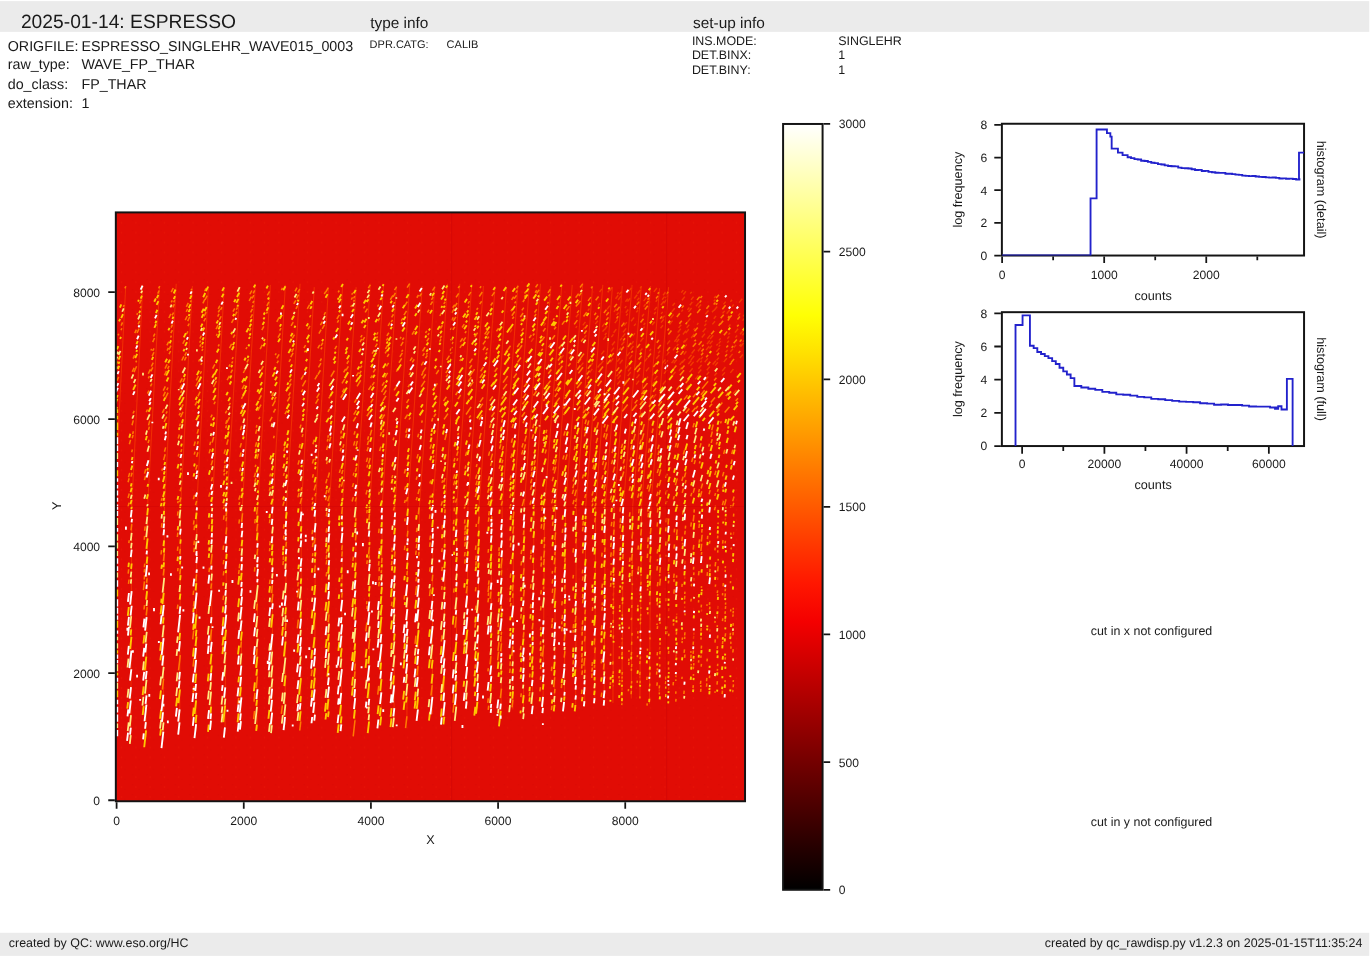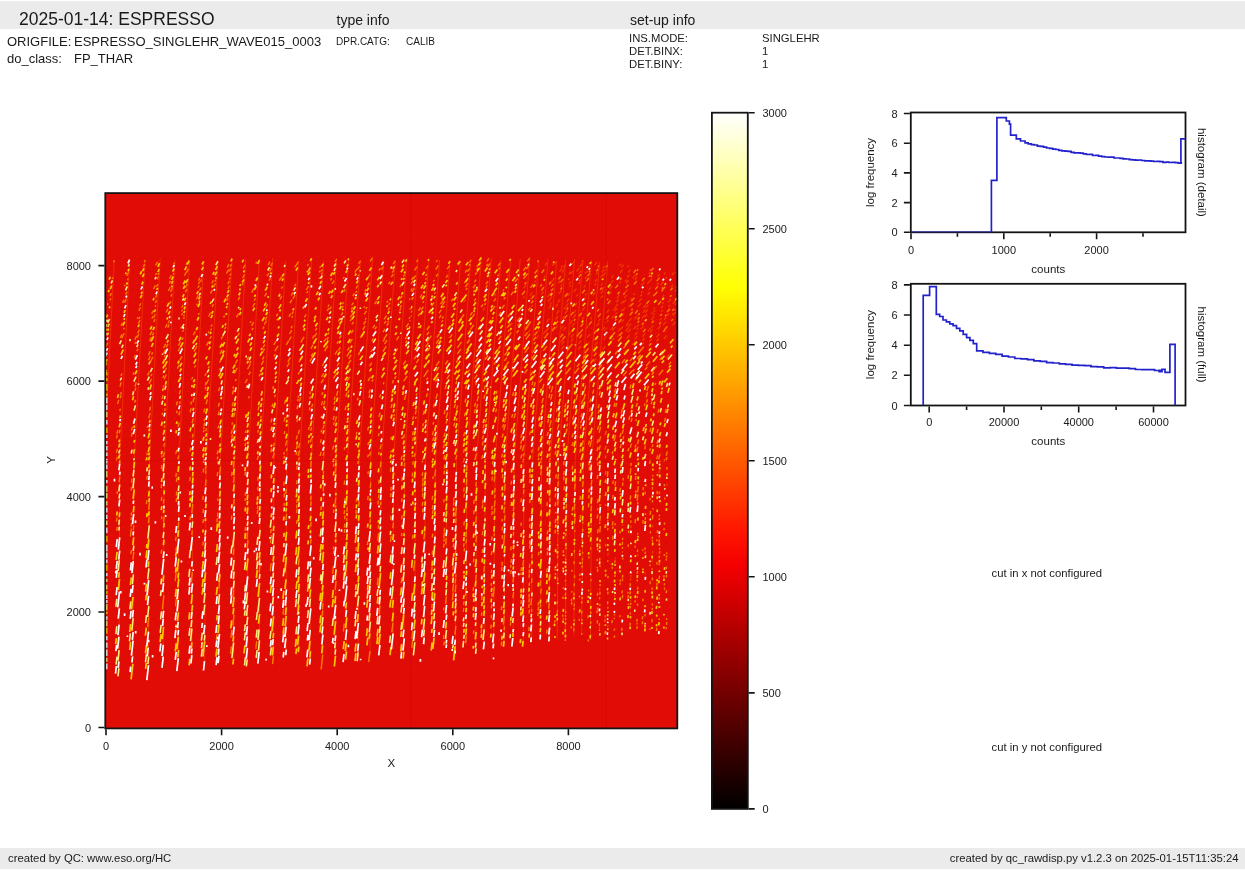--- a/index.html
+++ b/index.html
@@ -5,21 +5,23 @@
 body{font-family:"Liberation Sans",sans-serif;color:#1a1a1a;width:1245px;height:870px;position:relative;overflow:hidden}
 .bar{position:absolute;left:0;width:1245px;background:#ebebeb}
 </style></head>
 <body>
 <div class="bar" style="top:1px;height:27.5px"></div>
 <div style="position:absolute;left:19px;top:9px;font-size:17.5px">2025-01-14: ESPRESSO</div>
 <div style="position:absolute;left:336.5px;top:11.5px;font-size:14px">type info</div>
 <div style="position:absolute;left:630px;top:11.5px;font-size:14px">set-up info</div>
 <div style="position:absolute;left:7px;top:33px;font-size:13px;line-height:17.33px;white-space:nowrap">
     <div><span style="display:inline-block;width:67px">ORIGFILE:</span>ESPRESSO_SINGLEHR_WAVE015_0003</div>
+    <div><span style="display:inline-block;width:67px">raw_type:</span>WAVE_FP_THAR</div>
     <div><span style="display:inline-block;width:67px">do_class:</span>FP_THAR</div>
+    <div><span style="display:inline-block;width:67px">extension:</span>1</div>
   </div>
 <div style="position:absolute;left:336px;top:33px;font-size:10px;line-height:17.33px;white-space:nowrap">
     <div><span style="display:inline-block;width:70px">DPR.CATG:</span>CALIB</div>
   </div>
 <div style="position:absolute;left:629px;top:31.5px;font-size:11.3px;line-height:13px;white-space:nowrap">
     <div><span style="display:inline-block;width:133px">INS.MODE:</span>SINGLEHR</div>
     <div><span style="display:inline-block;width:133px">DET.BINX:</span>1</div>
     <div><span style="display:inline-block;width:133px">DET.BINY:</span>1</div>
   </div>
 <svg width="1245" height="870" viewBox="0 0 1245 870" style="position:absolute;left:0;top:0" font-family="'Liberation Sans', sans-serif">

